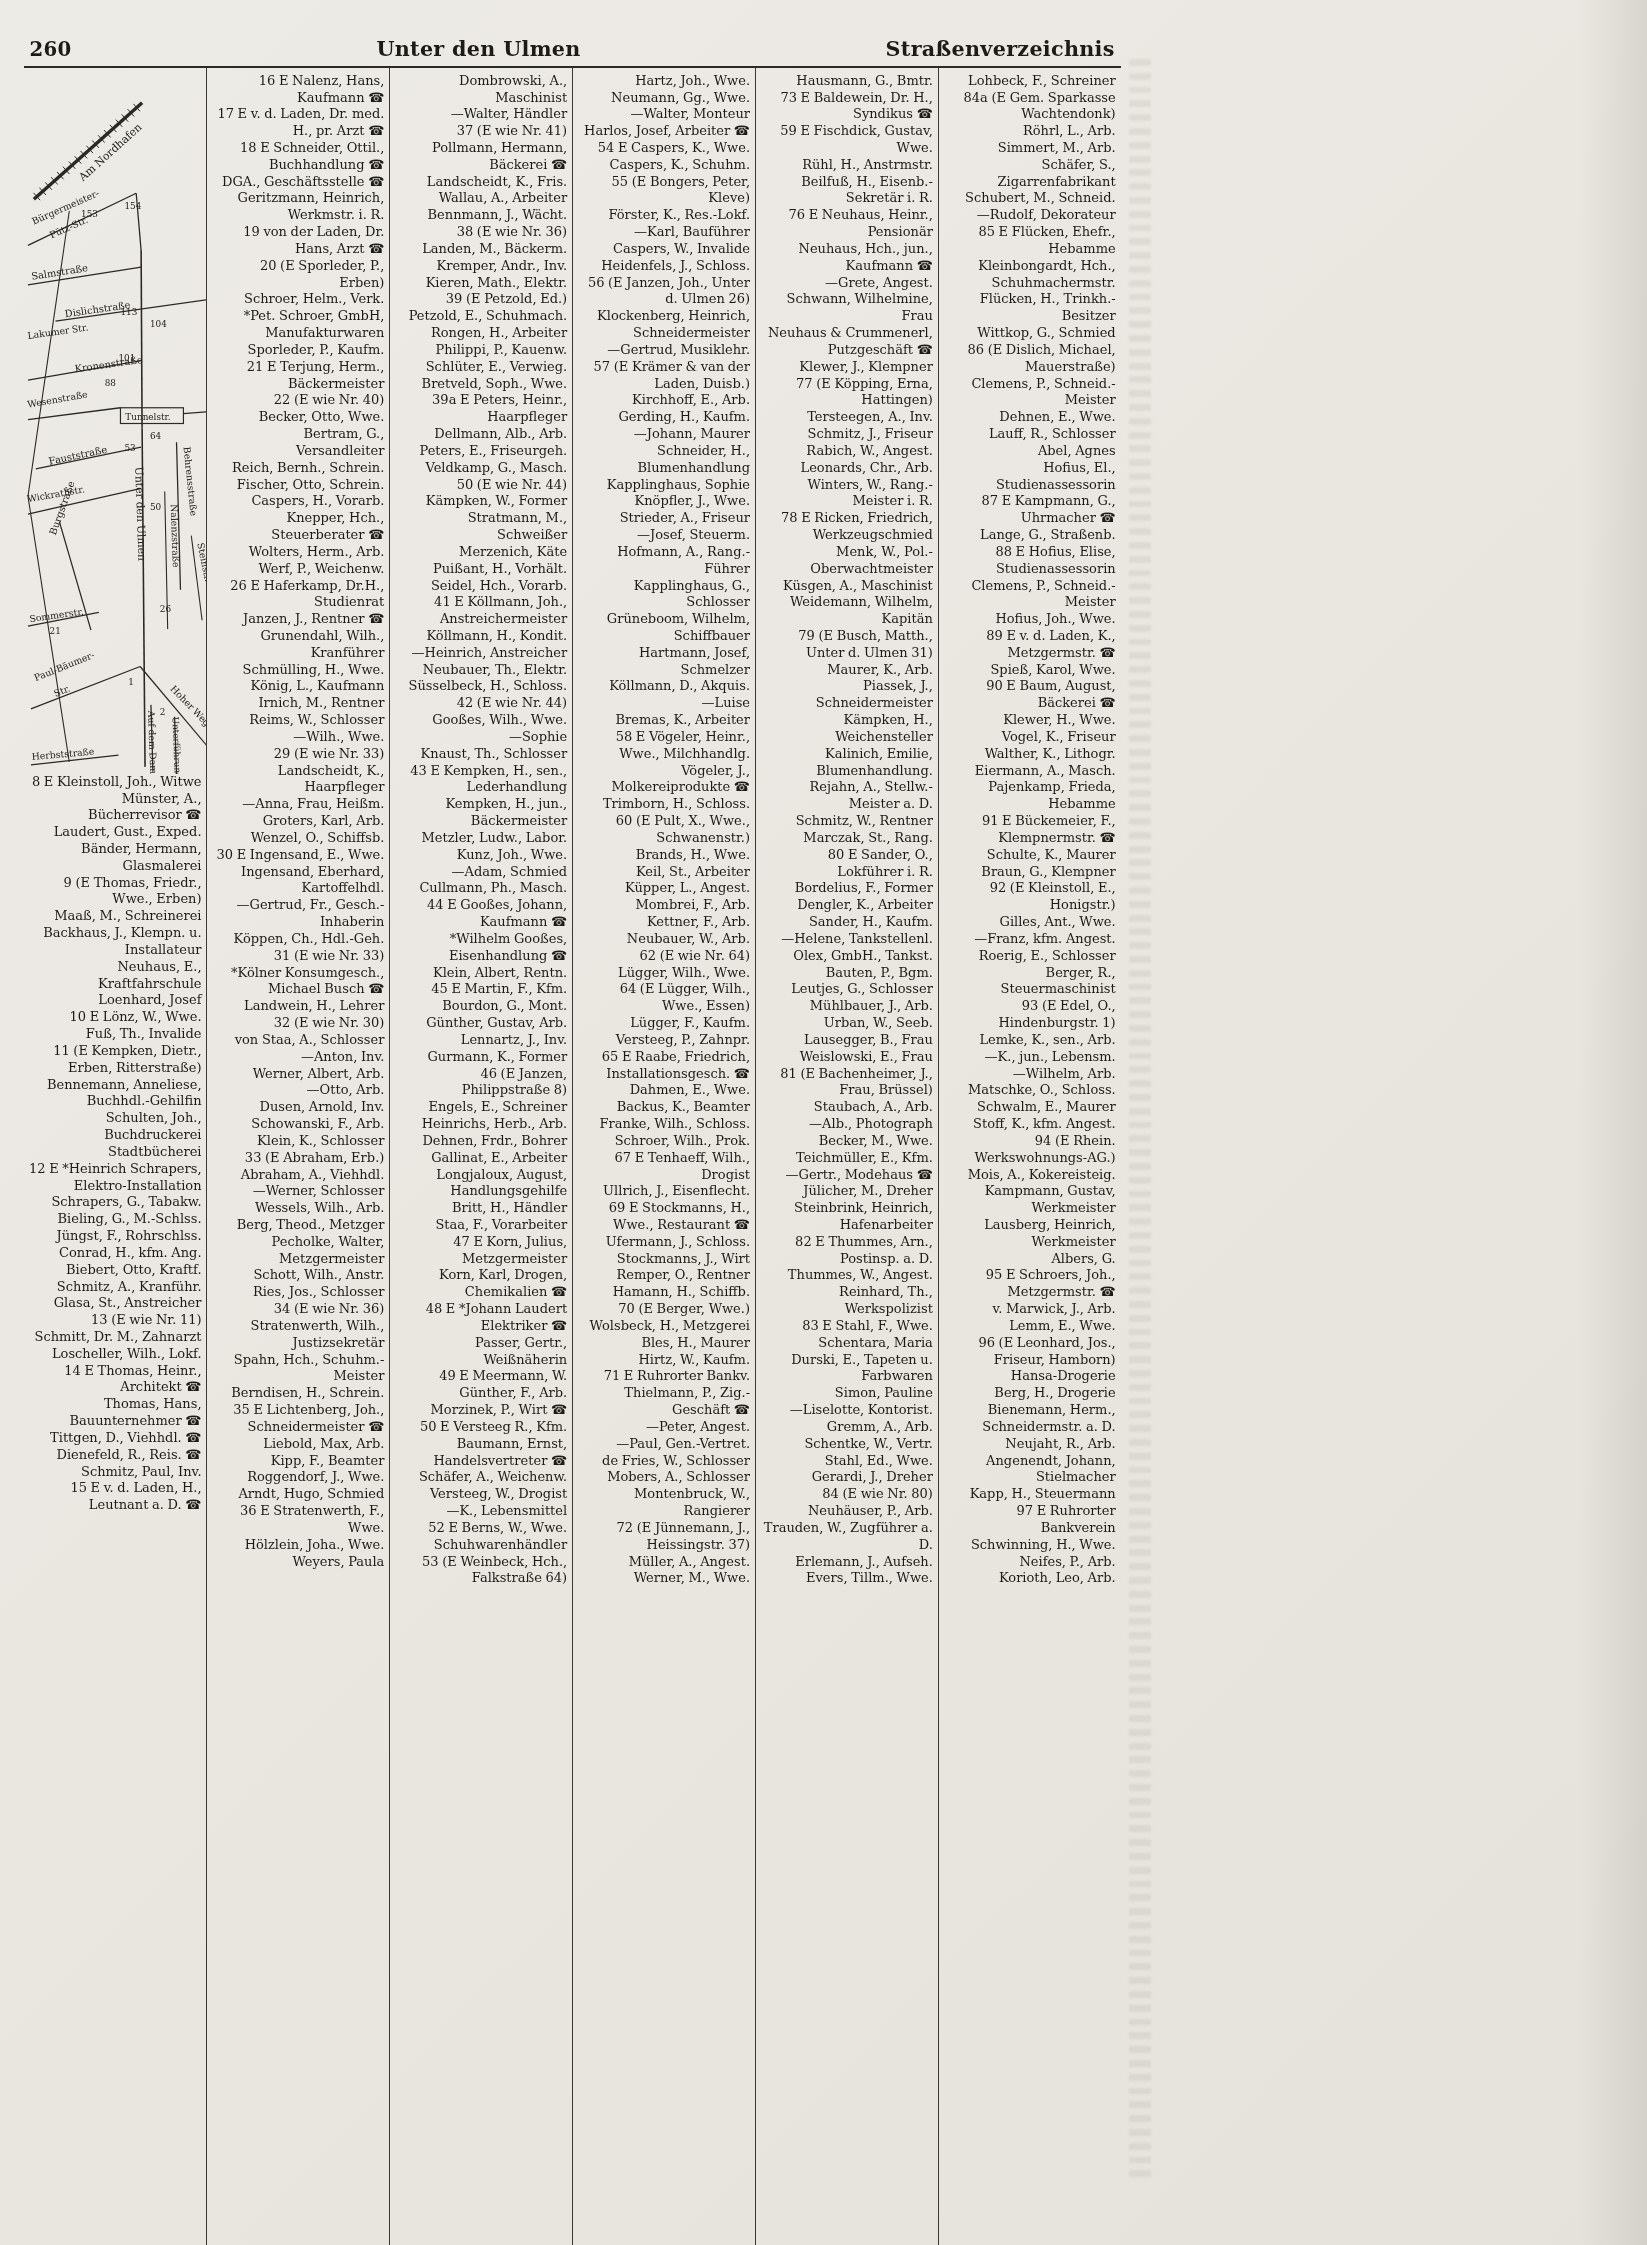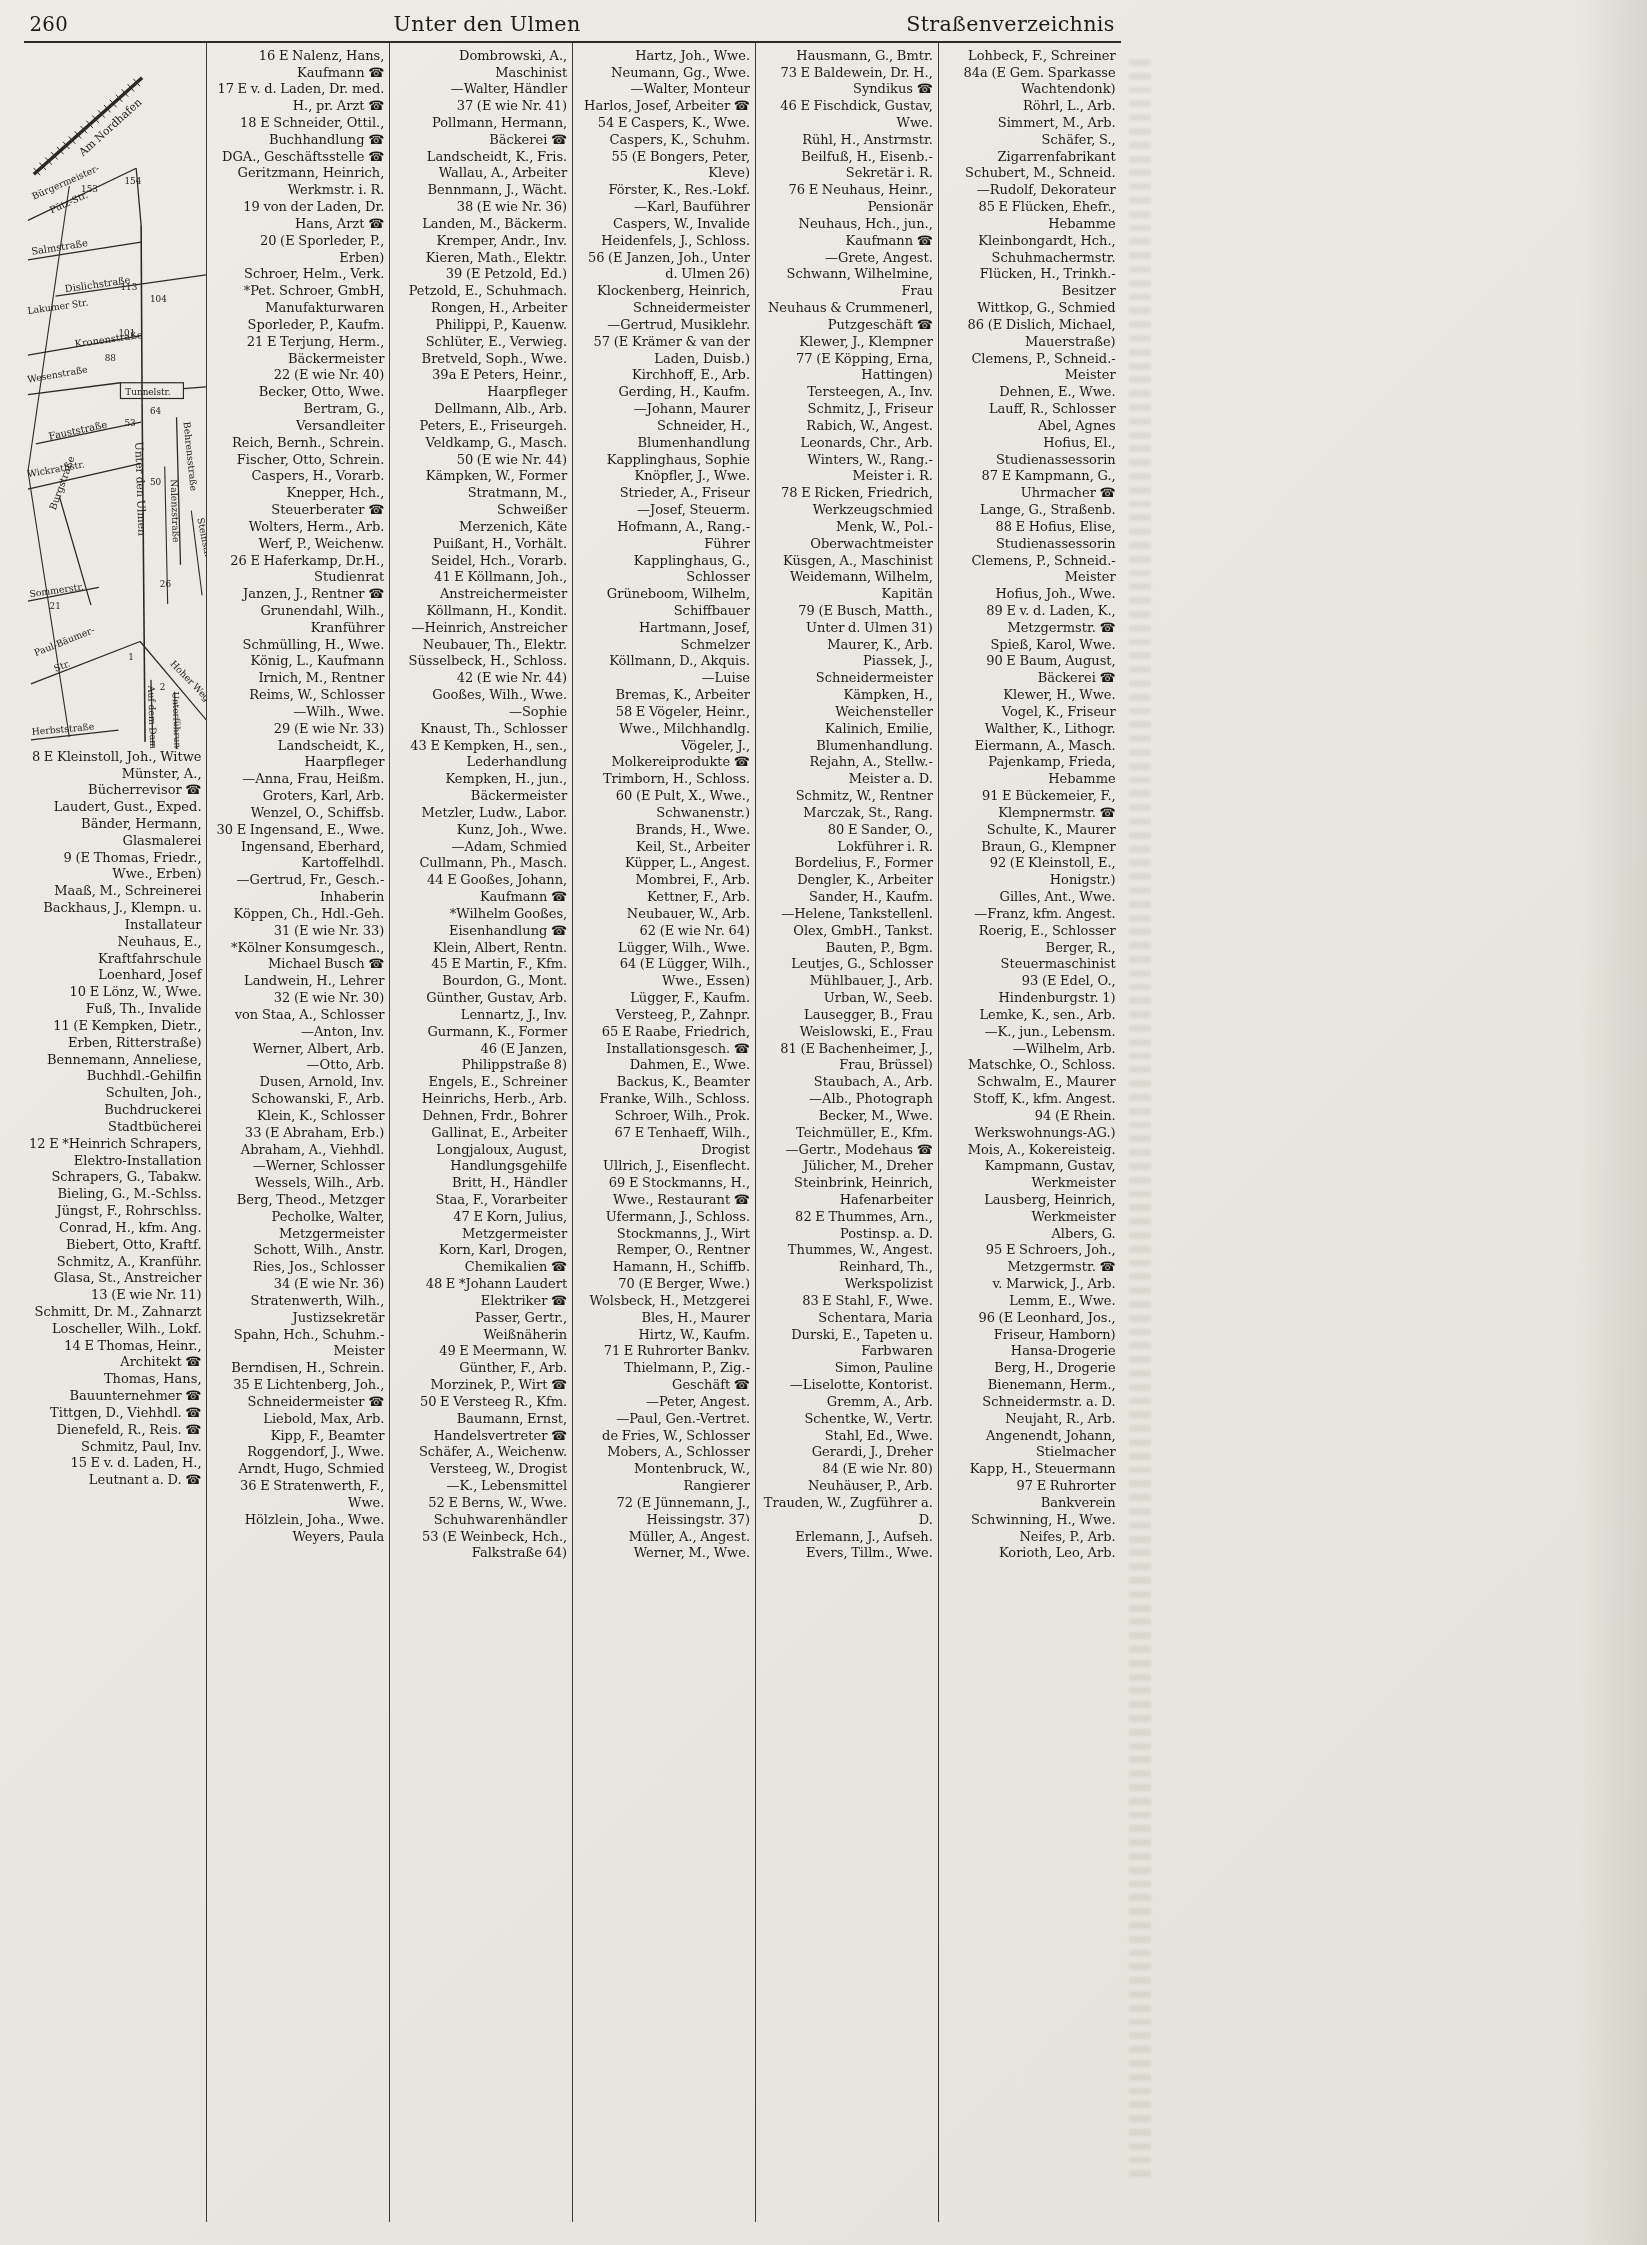--- a/index.html
+++ b/index.html
@@ -4,22 +4,22 @@
 <style>
   html,body{margin:0;padding:0;}
   body{
     width:1647px;height:2246px;position:relative;overflow:hidden;
     background:linear-gradient(135deg,#edebe5 0%,#e8e6df 55%,#e4e2da 100%);
     font-family:"DejaVu Serif", serif;color:#1d1b17;
   }
   .printed{position:absolute;left:23.6px;top:9.9px;width:1097px;}
   .hdr{
     display:flex;justify-content:space-between;align-items:baseline;
-    font-weight:normal;font-size:20.7px;letter-spacing:0.3px;
-    padding:2px 5.9px 4.9px 5.9px;border-bottom:2px solid #2c2a25;
+    font-weight:bold;font-size:20.7px;letter-spacing:0.3px;
+    padding:2px 5.9px 4.9px 5.9px;border-bottom:2px solid #2c2a25;margin-top:25px;
   }
   .hdr .pageno{font-size:19.7px;}
   .cols{display:grid;grid-template-columns:repeat(6,1fr);height:2179px;}
   .col{
     border-left:1px solid #3b3833;padding:4.9px 4.9px 0 6.9px;overflow:hidden;
     font-size:13px;line-height:1.295;word-spacing:-0.5px;text-align:right;
   }
   .col:first-child{border-left:none;padding-left:2px;}
   .entry{margin:0;padding-left:12.8px;text-indent:-12.8px;}
   .map{width:100%;height:701px;position:relative;}
@@ -377,21 +377,21 @@
         <p class="entry">de Fries, W., Schlosser</p>
         <p class="entry">Mobers, A., Schlosser</p>
         <p class="entry">Montenbruck, W., Rangierer</p>
         <p class="entry">72 (E Jünnemann, J., Heissingstr. 37)</p>
         <p class="entry">Müller, A., Angest.</p>
         <p class="entry">Werner, M., Wwe.</p>
       </div>
     <div class="col">
         <p class="entry">Hausmann, G., Bmtr.</p>
         <p class="entry">73 E Baldewein, Dr. H., Syndikus ☎</p>
-        <p class="entry">46 E Fischdick, Gustav, Wwe.</p>
+        <p class="entry">59 E Fischdick, Gustav, Wwe.</p>
         <p class="entry">Rühl, H., Anstrmstr.</p>
         <p class="entry">Beilfuß, H., Eisenb.-Sekretär i. R.</p>
         <p class="entry">76 E Neuhaus, Heinr., Pensionär</p>
         <p class="entry">Neuhaus, Hch., jun., Kaufmann ☎</p>
         <p class="entry">—Grete, Angest.</p>
         <p class="entry">Schwann, Wilhelmine, Frau</p>
         <p class="entry">Neuhaus &amp; Crummenerl, Putzgeschäft ☎</p>
         <p class="entry">Klewer, J., Klempner</p>
         <p class="entry">77 (E Köpping, Erna, Hattingen)</p>
         <p class="entry">Tersteegen, A., Inv.</p>

